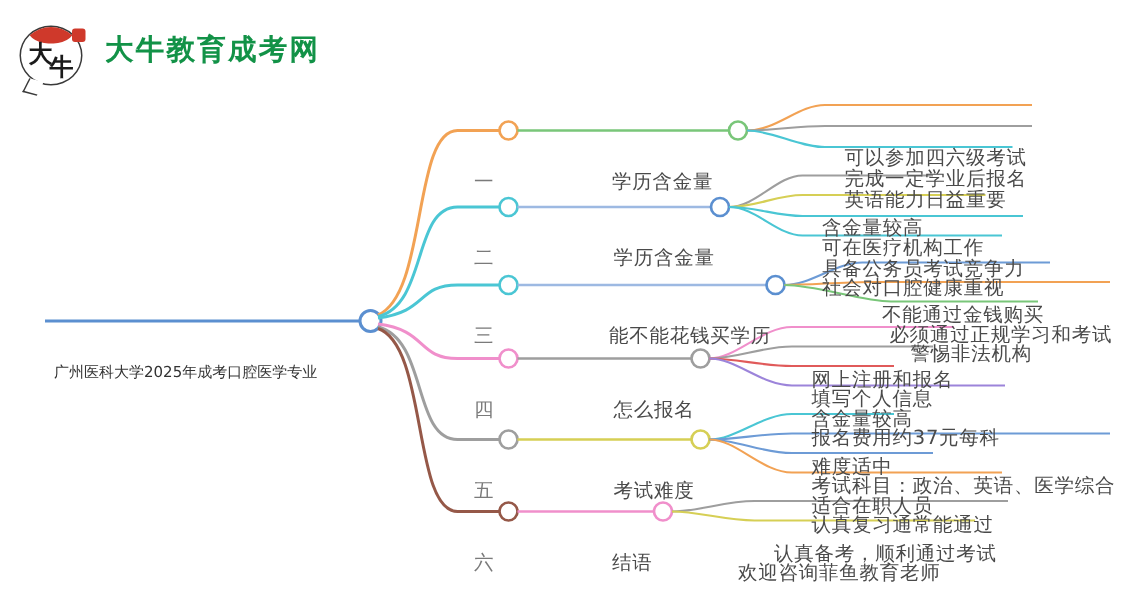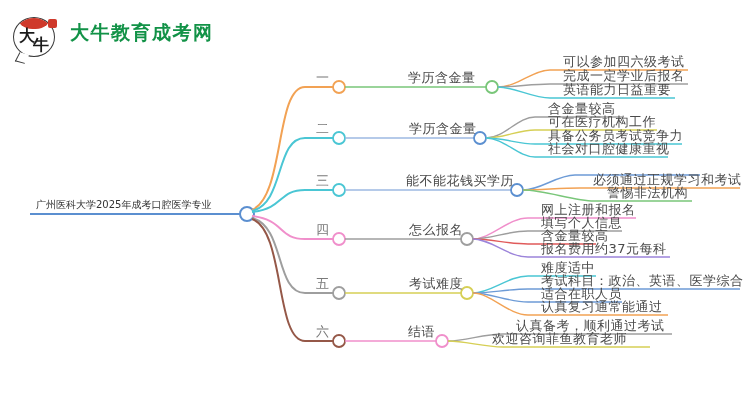--- a/index.html
+++ b/index.html
@@ -3,21 +3,21 @@
 <meta charset="utf-8">
 <style>
   html,body{margin:0;padding:0;background:#fff;}
   .stage{
     position:relative;width:750px;height:410px;background:#fff;overflow:hidden;
     font-family:"DejaVu Sans","Liberation Sans",sans-serif;
   }
   svg.connectors{position:absolute;left:0;top:0;}
   .lbl{
     position:absolute;white-space:nowrap;font-size:13px;color:#4a4a4a;
-    letter-spacing:0.5px;line-height:15px;
+    letter-spacing:0.5px;line-height:15px;margin-top:44px;
   }
   .central-lbl{font-size:10px;color:#333;letter-spacing:0;}
   .num-lbl{color:#7a7a7a;}
   .topic-lbl{color:#4a4a4a;}
   
   .logo{position:absolute;left:12px;top:13px;width:260px;height:56px;}
   .logo-icon{position:absolute;left:0;top:1px;width:46px;height:50px;}
   .bubble{
     position:absolute;left:1px;top:3px;width:40px;height:38px;background:#fff;
     border:1.6px solid #3a3a3a;border-radius:50%;overflow:hidden;
@@ -126,20 +126,21 @@
 
   <div class="lbl" style="left:563px;top:54px">可以参加四六级考试</div>
   <div class="lbl" style="left:563px;top:68px">完成一定学业后报名</div>
   <div class="lbl" style="left:563px;top:82px">英语能力日益重要</div>
 
   <div class="lbl" style="left:548px;top:101px">含金量较高</div>
   <div class="lbl" style="left:548px;top:114px">可在医疗机构工作</div>
   <div class="lbl" style="left:548px;top:128px">具备公务员考试竞争力</div>
   <div class="lbl" style="left:548px;top:141px">社会对口腔健康重视</div>
 
+  <div class="lbl" style="left:588px;top:159px">不能通过金钱购买</div>
   <div class="lbl" style="left:593px;top:172px">必须通过正规学习和考试</div>
   <div class="lbl" style="left:607px;top:185px">警惕非法机构</div>
 
   <div class="lbl" style="left:541px;top:202px">网上注册和报名</div>
   <div class="lbl" style="left:541px;top:215px">填写个人信息</div>
   <div class="lbl" style="left:541px;top:228px">含金量较高</div>
   <div class="lbl" style="left:541px;top:241px">报名费用约37元每科</div>
 
   <div class="lbl" style="left:541px;top:260px">难度适中</div>
   <div class="lbl" style="left:541px;top:273px">考试科目：政治、英语、医学综合</div>

